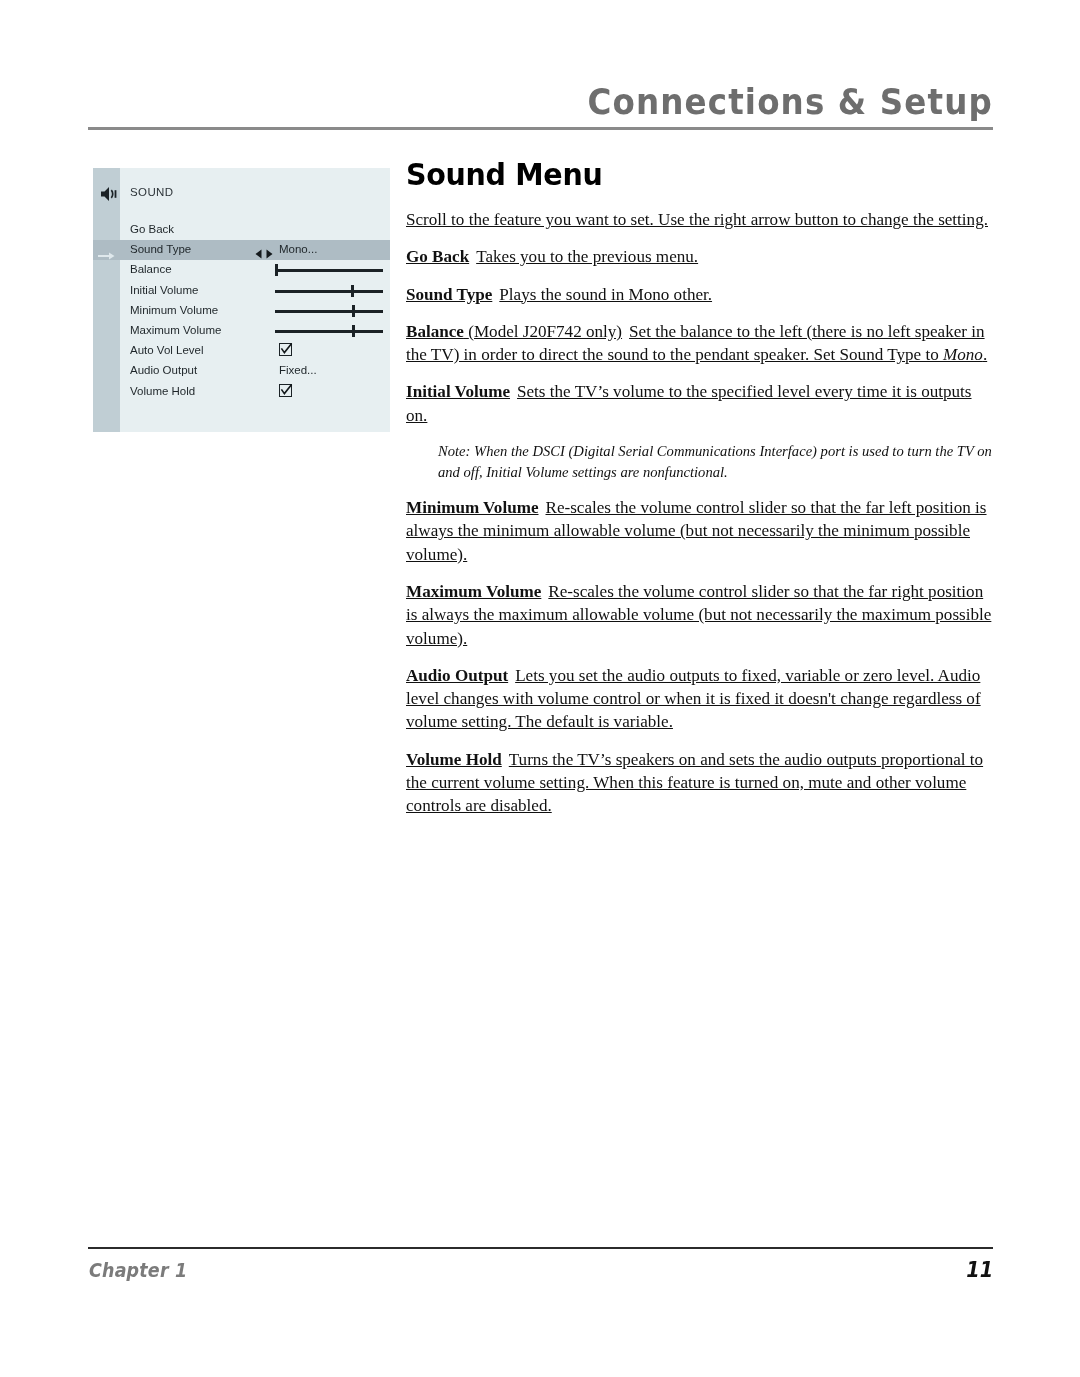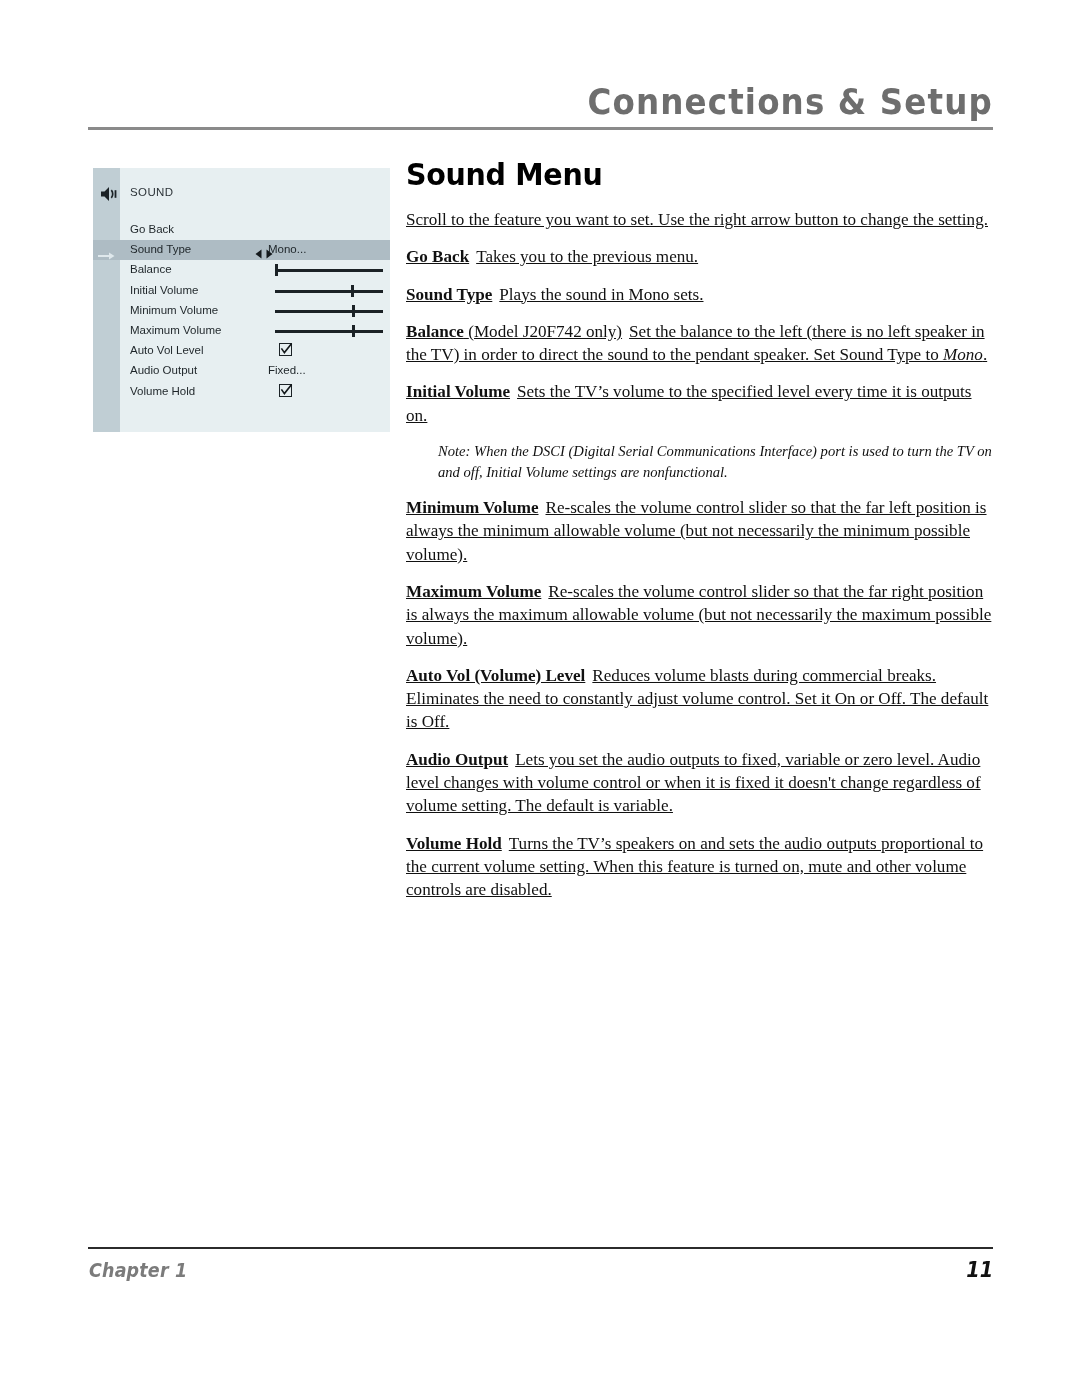--- a/index.html
+++ b/index.html
@@ -120,21 +120,21 @@
   .osd-label {
     position: absolute;
     left: 37px;
     top: 3px;
     font-size: 11.5px;
     color: #1e2529;
     white-space: nowrap;
   }
   .osd-value {
     position: absolute;
-    left: 175px;
+    left: 186px;
     top: 3px;
     font-size: 11.5px;
     color: #1e2529;
     white-space: nowrap;
   }
   .osd-lr-arrows {
     position: absolute;
     left: 161px;
     top: 5px;
     width: 22px;
@@ -372,44 +372,41 @@
 
     <h1 class="page-title">Sound Menu</h1>
 
     <p class="body">Scroll to the feature you want to set. Use the right arrow button to change the setting.</p>
 
     <p class="body">
       <b>Go Back</b><span class="lead-gap"></span><span>Takes you to the previous menu.</span>
     </p>
 
     <p class="body">
-      <b>Sound Type</b><span class="lead-gap"></span><span>Plays the sound in Mono sets.</span>
+      <b>Sound Type</b><span class="lead-gap"></span><span>Plays the sound in Mono other.</span>
     </p>
 
     <p class="body">
       <b>Balance</b> <span>(Model J20F742 only)</span><span class="lead-gap"></span><span>Set the balance to the left (there is no left speaker in the TV) in order to direct the sound to the pendant speaker. Set Sound Type to </span><i>Mono</i><span>.</span>
     </p>
 
     <p class="body">
       <b>Initial Volume</b><span class="lead-gap"></span><span>Sets the TV’s volume to the specified level every time it is outputs on.</span>
     </p>
 
     <p class="note">Note: When the DSCI (Digital Serial Communications Interface) port is used to turn the TV on and off, Initial Volume settings are nonfunctional.</p>
 
     <p class="body">
       <b>Minimum Volume</b><span class="lead-gap"></span><span>Re-scales the volume control slider so that the far left position is always the minimum allowable volume (but not necessarily the minimum possible volume).</span>
     </p>
 
     <p class="body">
       <b>Maximum Volume</b><span class="lead-gap"></span><span>Re-scales the volume control slider so that the far right position is always the maximum allowable volume (but not necessarily the maximum possible volume).</span>
     </p>
 
-    <p class="body">
-      <b>Auto Vol (Volume) Level</b><span class="lead-gap"></span><span>Reduces volume blasts during commercial breaks. Eliminates the need to constantly adjust volume control. Set it On or Off. The default is Off.</span>
-    </p>
 
     <p class="body">
       <b>Audio Output</b><span class="lead-gap"></span><span>Lets you set the audio outputs to fixed, variable or zero level. Audio level changes with volume control or when it is fixed it doesn't change regardless of volume setting. The default is variable.</span>
     </p>
 
     <p class="body">
       <b>Volume Hold</b><span class="lead-gap"></span><span>Turns the TV’s speakers on and sets the audio outputs proportional to the current volume setting. When this feature is turned on, mute and other volume controls are disabled.</span>
     </p>
 
   </div>

